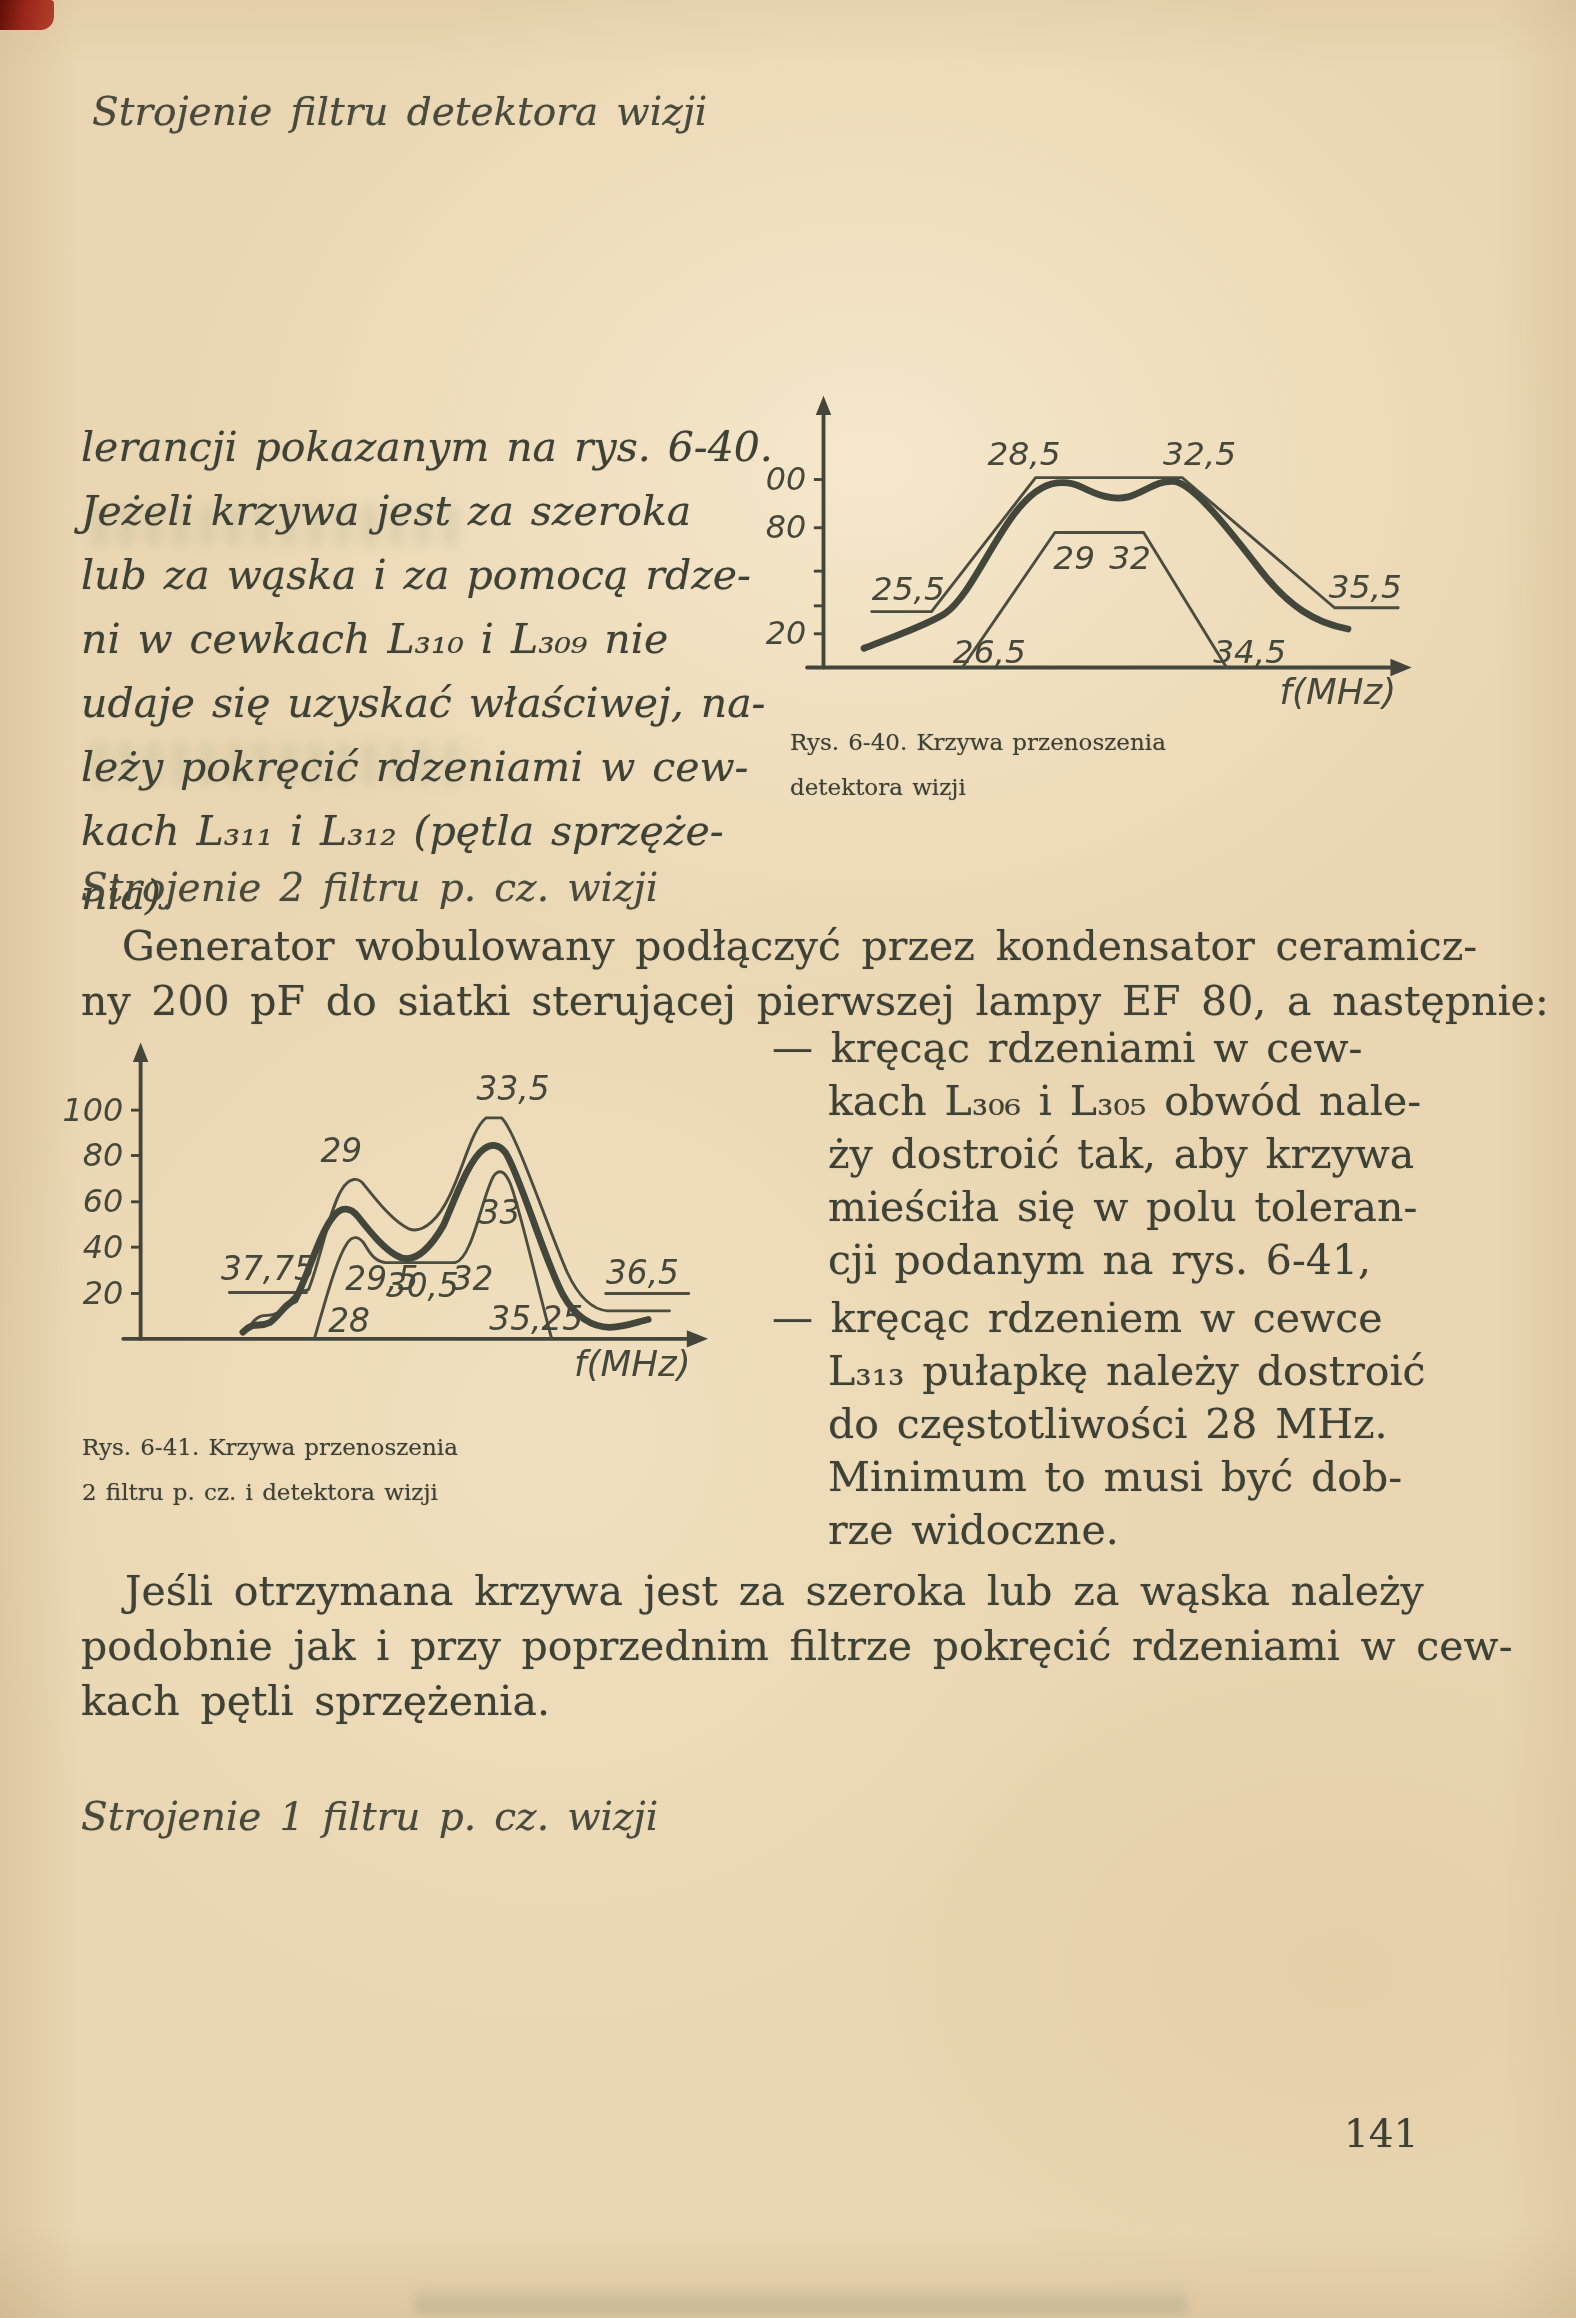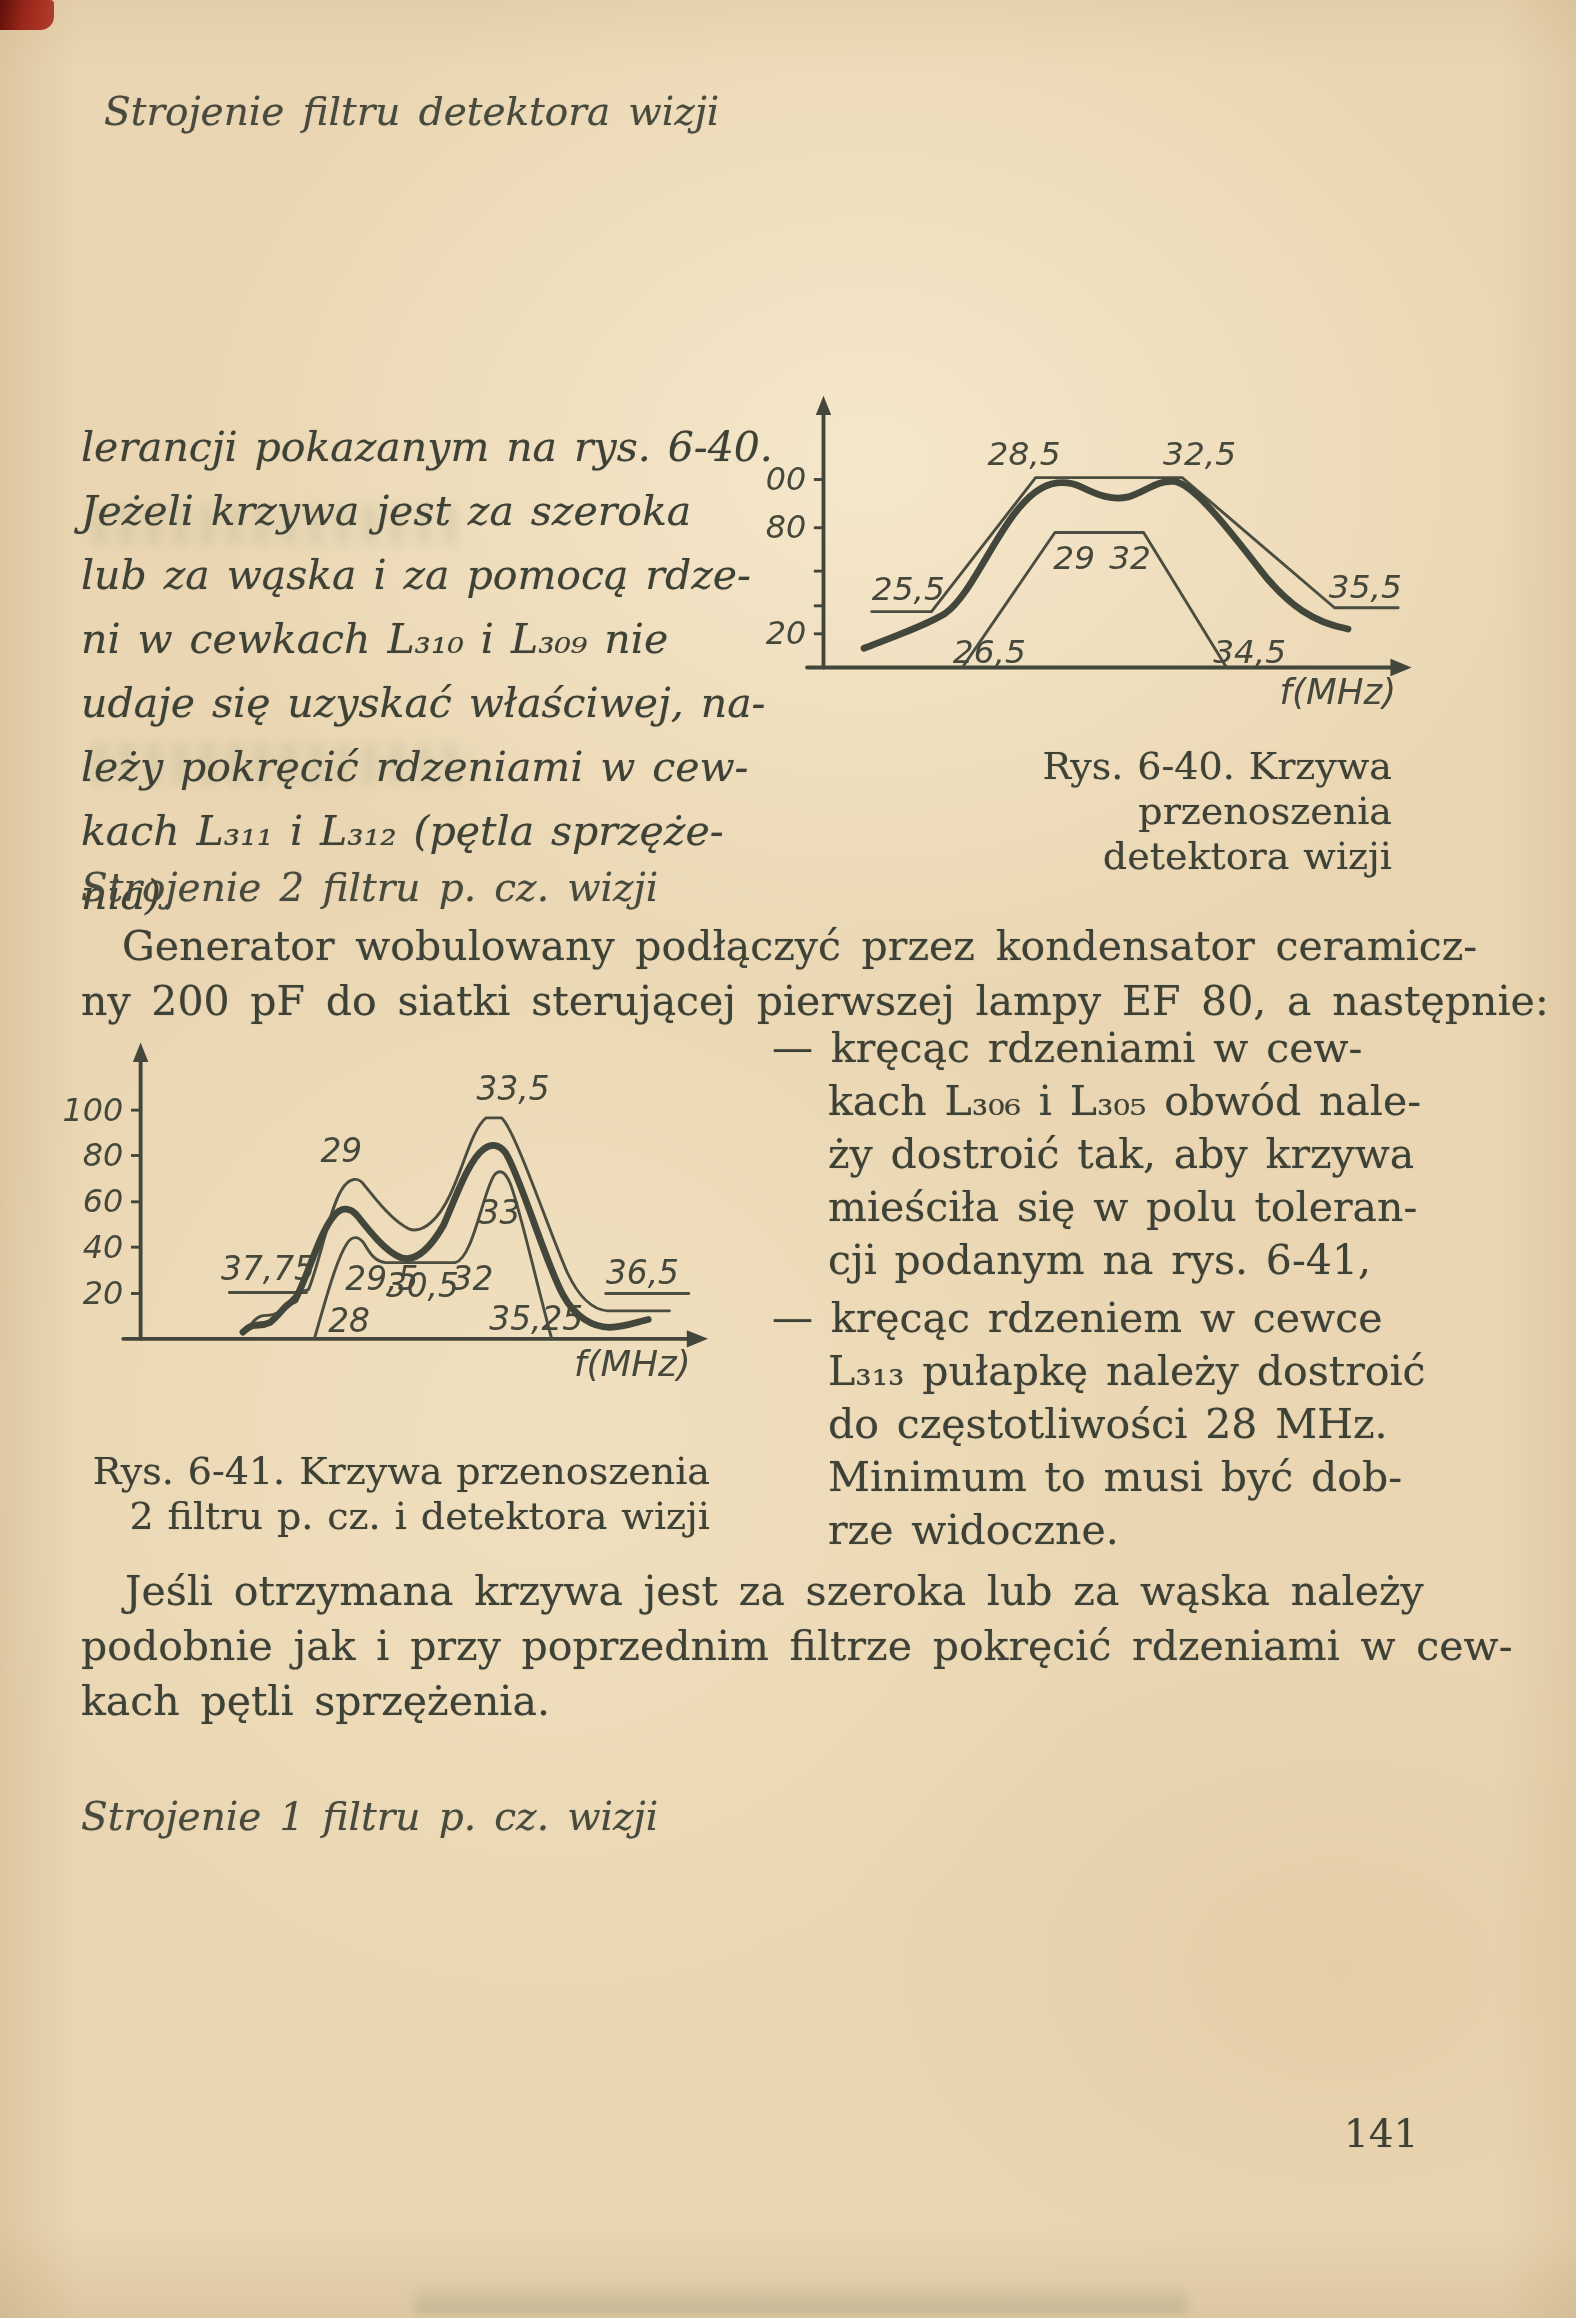--- a/index.html
+++ b/index.html
@@ -18,21 +18,21 @@
       linear-gradient(90deg, rgba(168,138,94,.20), rgba(168,138,94,0) 5%, rgba(168,138,94,0) 95%, rgba(168,138,94,.16)),
       linear-gradient(0deg, rgba(160,130,88,.18), rgba(160,130,88,0) 4%, rgba(160,130,88,0) 97%, rgba(168,138,94,.10));
   }
   .txt{
     position:absolute;color:#3e4135;white-space:pre;
     text-shadow:0 0 1px rgba(62,65,53,.45);
   }
   .body-text{font-size:41px;line-height:55px;word-spacing:7.7px;}
   .col-text{font-size:41px;line-height:64px;word-spacing:3.9px;font-style:italic;}
   .heading{font-size:39px;font-style:italic;word-spacing:5.8px;color:#474a3c;}
-  .caption{font-size:38px;line-height:45px;text-align:right;white-space:pre-line;word-spacing:1.9px;margin-top:24px;}
+  .caption{font-size:23px;line-height:45px;text-align:left;white-space:pre-line;word-spacing:1.9px;}
   .bullet{font-size:41px;line-height:53px;word-spacing:4.8px;padding-left:56px;text-indent:-56px;}
   .pagenum{font-size:39px;color:#3e4135;}
   .figlabel{font-family:"DejaVu Sans","Liberation Sans",sans-serif;font-style:italic;
     font-size:34px;fill:#45483b;}
   .figtick{font-family:"DejaVu Sans","Liberation Sans",sans-serif;font-style:italic;
     font-size:33px;fill:#45483b;}
   .figaxis{font-family:"DejaVu Sans","Liberation Sans",sans-serif;font-style:italic;
     font-size:37px;fill:#45483b;}
   .curve{fill:none;stroke:#4a4d40;stroke-width:3;stroke-linejoin:round;stroke-linecap:round;}
   .curve-thick{fill:none;stroke:#43463a;stroke-width:7;stroke-linejoin:round;stroke-linecap:round;}
@@ -57,21 +57,21 @@
 </head>
 <body>
 
 <div id="page">
 
   <div class="corner-mark"></div>
   <div class="ghost" style="left:92px;top:505px;width:372px;height:41px;"></div>
   <div class="ghost" style="left:92px;top:742px;width:381px;height:44px;"></div>
   <div class="bottom-smudge"></div>
 
-  <div class="txt heading" style="left:104px;top:89px;">Strojenie filtru detektora wizji</div>
+  <div class="txt heading" style="left:92px;top:89px;">Strojenie filtru detektora wizji</div>
 
 
   <div class="txt col-text" style="left:81px;top:415px;width:695px;">lerancji pokazanym na rys. 6-40.
 Jeżeli krzywa jest za szeroka
 lub za wąska i za pomocą rdze-
 ni w cewkach L₃₁₀ i L₃₀₉ nie
 udaje się uzyskać właściwej, na-
 leży pokręcić rdzeniami w cew-
 kach L₃₁₁ i L₃₁₂ (pętla sprzęże-
 nia).</div>

